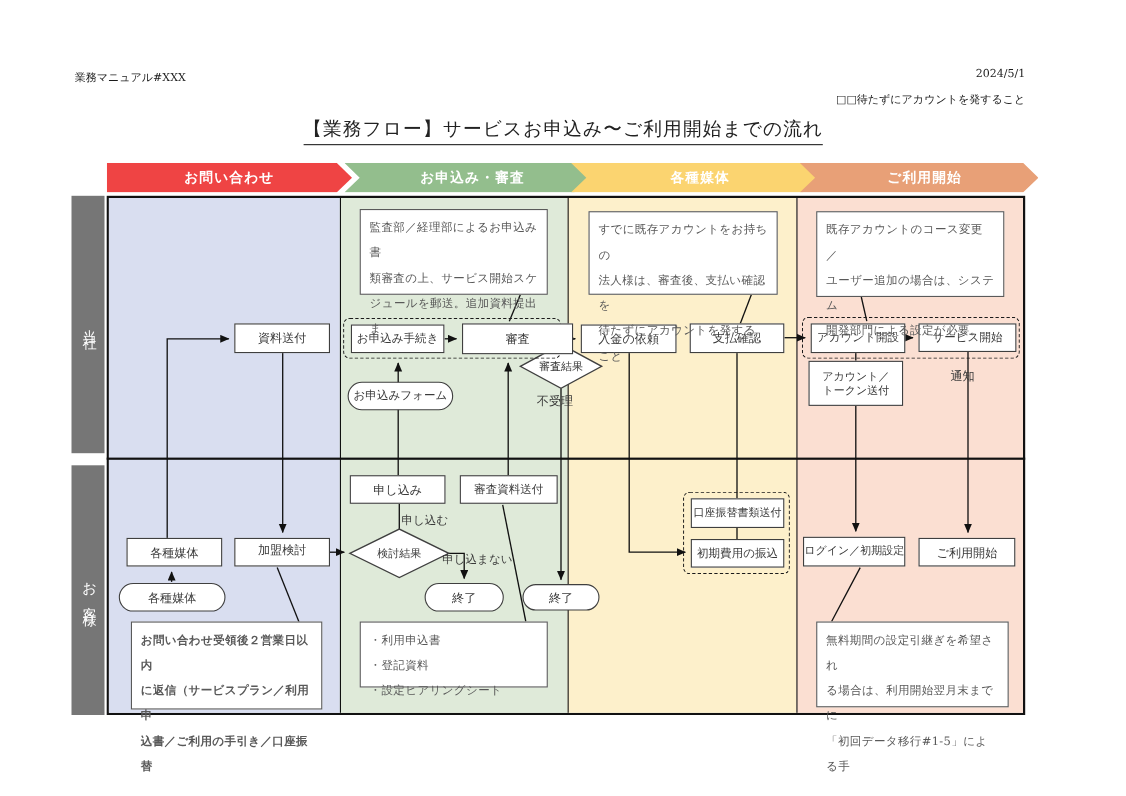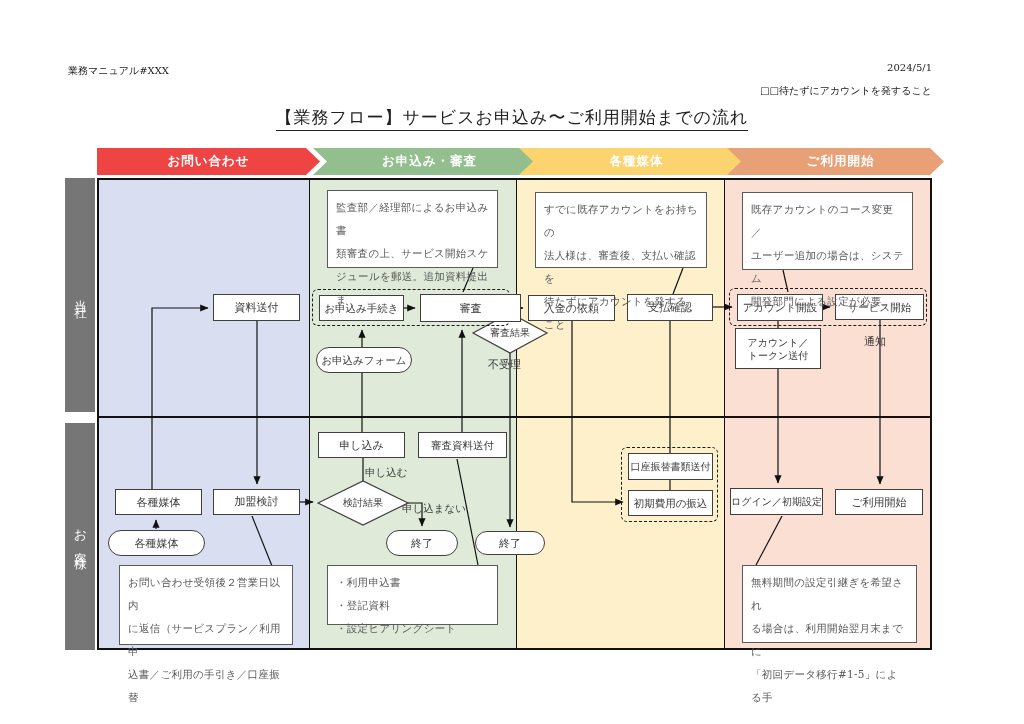--- a/index.html
+++ b/index.html
@@ -153,21 +153,21 @@
 
 <div class="abs note" style="left:327px;top:190px;width:171px;height:78px;">監査部／経理部によるお申込み書
 類審査の上、サービス開始スケ
 ジュールを郵送。追加資料提出ま</div>
 <div class="abs note" style="left:535px;top:192px;width:172px;height:76px;">すでに既存アカウントをお持ちの
 法人様は、審査後、支払い確認を
 待たずにアカウントを発すること</div>
 <div class="abs note" style="left:742px;top:192px;width:171px;height:78px;">既存アカウントのコース変更／
 ユーザー追加の場合は、システム
 開発部門による設定が必要。</div>
-<div class="abs note" style="left:119px;top:565px;width:174px;height:80px;">お問い合わせ受領後２営業日以内
+<div class="abs note" style="left:119px;top:565px;width:174px;height:80px;font-weight:bold;">お問い合わせ受領後２営業日以内
 に返信（サービスプラン／利用申
 込書／ご利用の手引き／口座振替</div>
 <div class="abs note" style="left:327px;top:565px;width:171px;height:60px;">・利用申込書
 ・登記資料
 ・設定ヒアリングシート</div>
 <div class="abs note" style="left:742px;top:565px;width:175px;height:78px;">無料期間の設定引継ぎを希望され
 る場合は、利用開始翌月末までに
 「初回データ移行#1-5」による手</div>
 
 </body></html>

